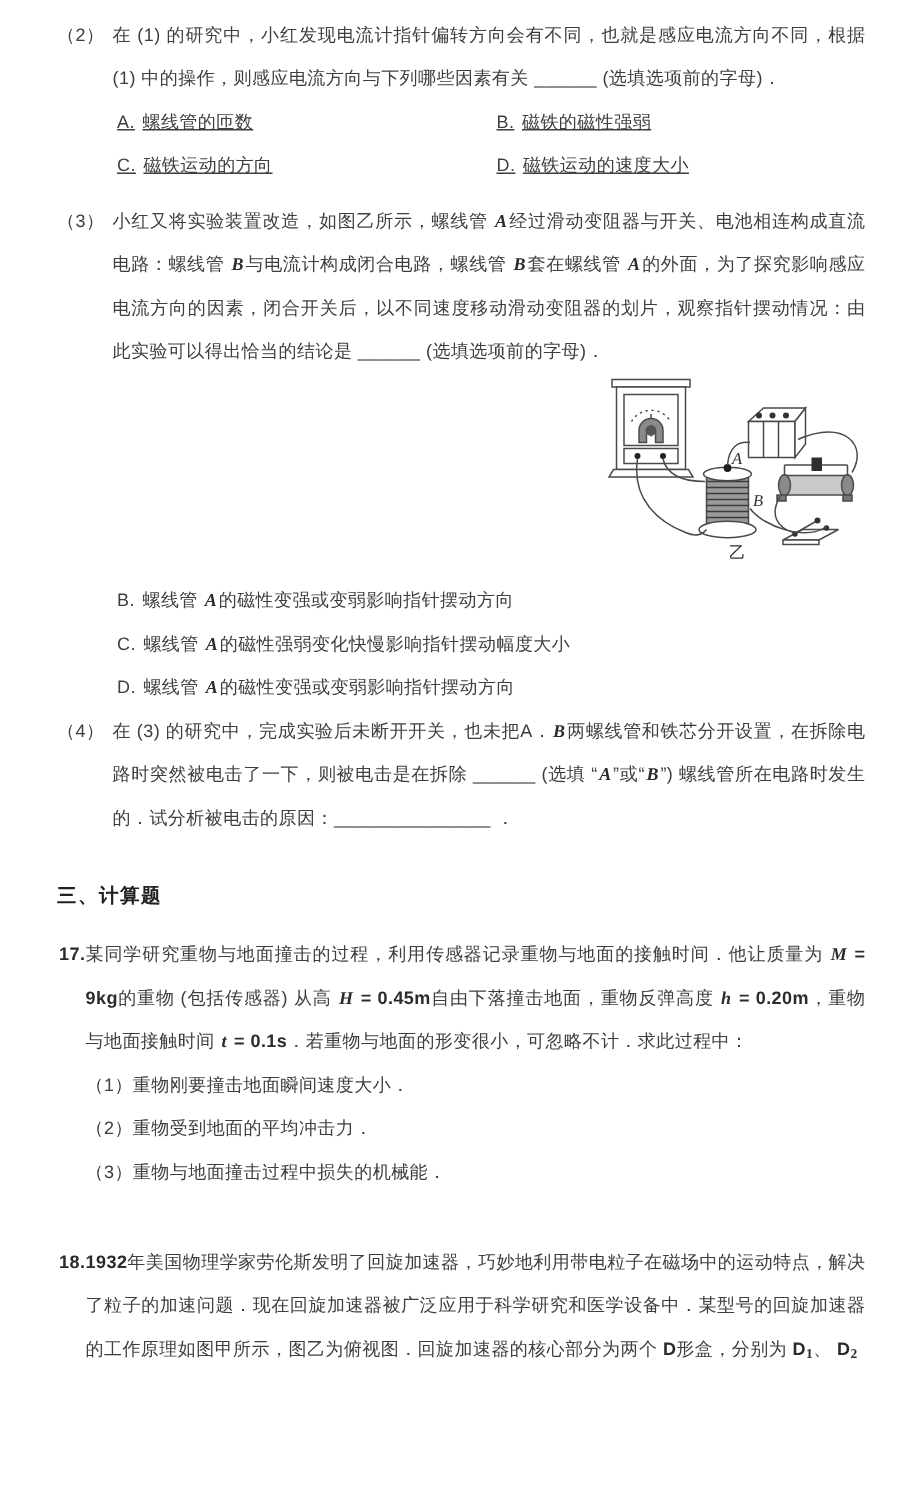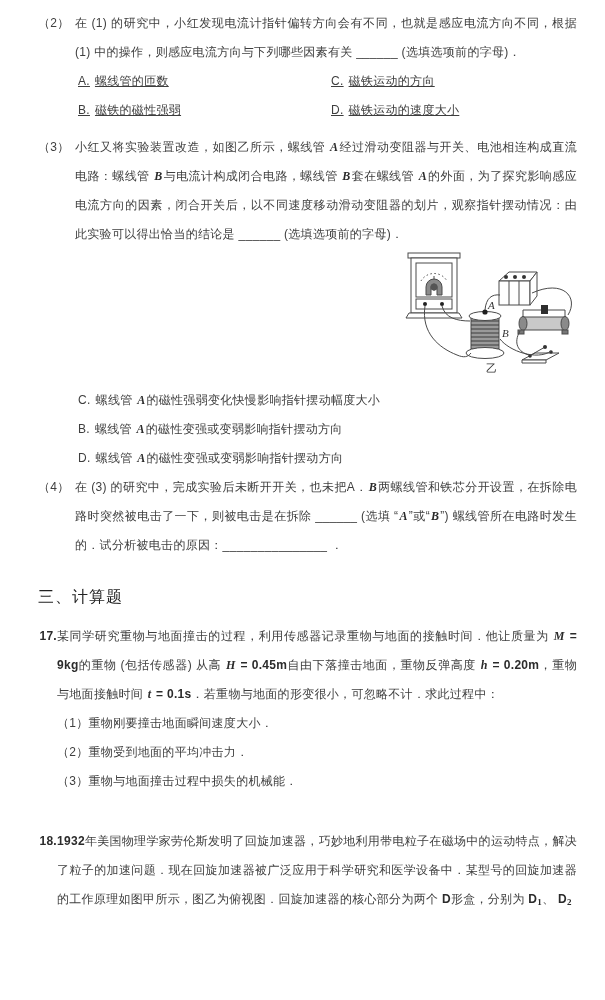--- a/index.html
+++ b/index.html
@@ -16,42 +16,42 @@
   .qbody{flex:1;text-align:justify;line-height:29px;}
   .opts2{display:grid;grid-template-columns:253px auto;line-height:29px;padding-left:3px;text-decoration:underline;}
   .optrows{line-height:29px;padding-left:3px;}
   .opt-label{margin-right:5px;}
   .seg-b{font-weight:700;color:#2b2b2b;}
   .seg-bi{font-weight:700;font-style:italic;color:#2b2b2b;
           font-family:"Liberation Serif","DejaVu Serif",serif;padding:0 1px;}
   .seg-bsub{font-weight:700;color:#2b2b2b;font-size:9px;vertical-align:-2px;
           font-family:"Liberation Serif","DejaVu Serif",serif;}
   .figure-wrap{width:212px;margin:2px -22px 0 auto;}
-  .section-title{font-size:16px;font-weight:400;color:#222;margin-top:26px;line-height:22px;letter-spacing:1px;}
+  .section-title{font-size:13px;font-weight:700;color:#222;margin-top:26px;line-height:22px;letter-spacing:1px;}
   .section-note{font-weight:700;color:#2b2b2b;margin-top:14px;line-height:29px;}
   .q17{margin-top:14px;}
   .q18{margin-top:31px;}
   .q3wrap{margin-top:8px;}
   svg .ln{stroke:#4a4a4a;fill:none;stroke-width:1;}
   svg .fw{stroke:#4a4a4a;fill:#ffffff;stroke-width:1;}
   svg text{font-size:11px;fill:#333;}
 </style>
 </head>
 <body>
 
 <div class="page">
 
   <div class="q">
     <span class="qnum">（2）</span>
     <div class="qbody">
       <div><span>在 (1) 的研究中，小红发现电流计指针偏转方向会有不同，也就是感应电流方向不同，根据 (1) 中的操作，则感应电流方向与下列哪些因素有关 ______ (选填选项前的字母)．</span></div>
       <div class="opts2">
         <div><span class="opt-label">A.</span><span><span>螺线管的匝数</span></span></div>
+        <div><span class="opt-label">B.</span><span><span>磁铁的磁性强弱</span></span></div>
         <div><span class="opt-label">C.</span><span><span>磁铁运动的方向</span></span></div>
-        <div><span class="opt-label">B.</span><span><span>磁铁的磁性强弱</span></span></div>
         <div><span class="opt-label">D.</span><span><span>磁铁运动的速度大小</span></span></div>
       </div>
     </div>
   </div>
 
   <div class="q q3wrap">
     <span class="qnum">（3）</span>
     <div class="qbody">
       <div><span>小红又将实验装置改造，如图乙所示，螺线管 </span><span class="seg-bi">A</span><span>经过滑动变阻器与开关、电池相连构成直流电路：螺线管 </span><span class="seg-bi">B</span><span>与电流计构成闭合电路，螺线管 </span><span class="seg-bi">B</span><span>套在螺线管 </span><span class="seg-bi">A</span><span>的外面，为了探究影响感应电流方向的因素，闭合开关后，以不同速度移动滑动变阻器的划片，观察指针摆动情况：由此实验可以得出恰当的结论是 ______ (选填选项前的字母)．</span></div>
 
@@ -130,22 +130,22 @@
             <path class="ln" d="M164 100 C 150 110 122 100 113 88"></path>
           </g>
 
           <text x="101" y="58" font-style="italic" font-family="Liberation Serif, DejaVu Serif, serif">A</text>
           <text x="115" y="86" font-style="italic" font-family="Liberation Serif, DejaVu Serif, serif">B</text>
           <text x="99" y="121" font-size="13">乙</text>
         </svg>
       </div>
 
       <div class="optrows">
+        <div><span class="opt-label">B.</span><span><span>螺线管 </span><span class="seg-bi">A</span><span>的磁性变强或变弱影响指针摆动方向</span></span></div>
         <div><span class="opt-label">C.</span><span><span>螺线管 </span><span class="seg-bi">A</span><span>的磁性强弱变化快慢影响指针摆动幅度大小</span></span></div>
-        <div><span class="opt-label">B.</span><span><span>螺线管 </span><span class="seg-bi">A</span><span>的磁性变强或变弱影响指针摆动方向</span></span></div>
         <div><span class="opt-label">D.</span><span><span>螺线管 </span><span class="seg-bi">A</span><span>的磁性变强或变弱影响指针摆动方向</span></span></div>
       </div>
     </div>
   </div>
 
   <div class="q">
     <span class="qnum">（4）</span>
     <div class="qbody">
       <div><span>在 (3) 的研究中，完成实验后未断开开关，也未把A．</span><span class="seg-bi">B</span><span>两螺线管和铁芯分开设置，在拆除电路时突然被电击了一下，则被电击是在拆除 ______ (选填 “</span><span class="seg-bi">A</span><span>”或“</span><span class="seg-bi">B</span><span>”) 螺线管所在电路时发生的．试分析被电击的原因：_______________ ．</span></div>
     </div>

